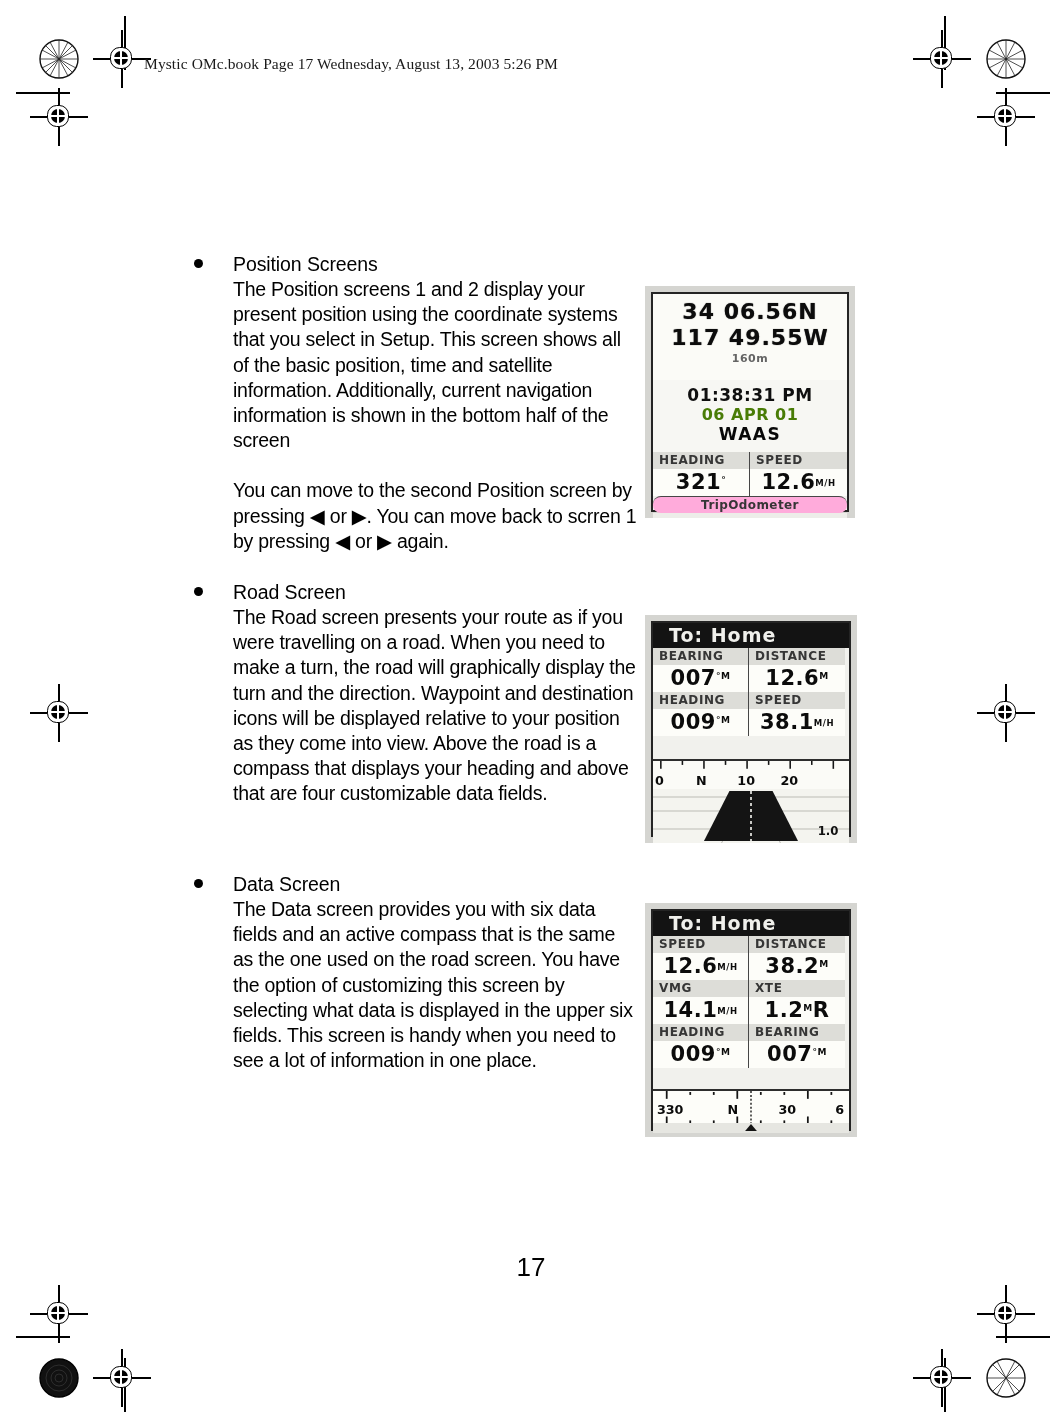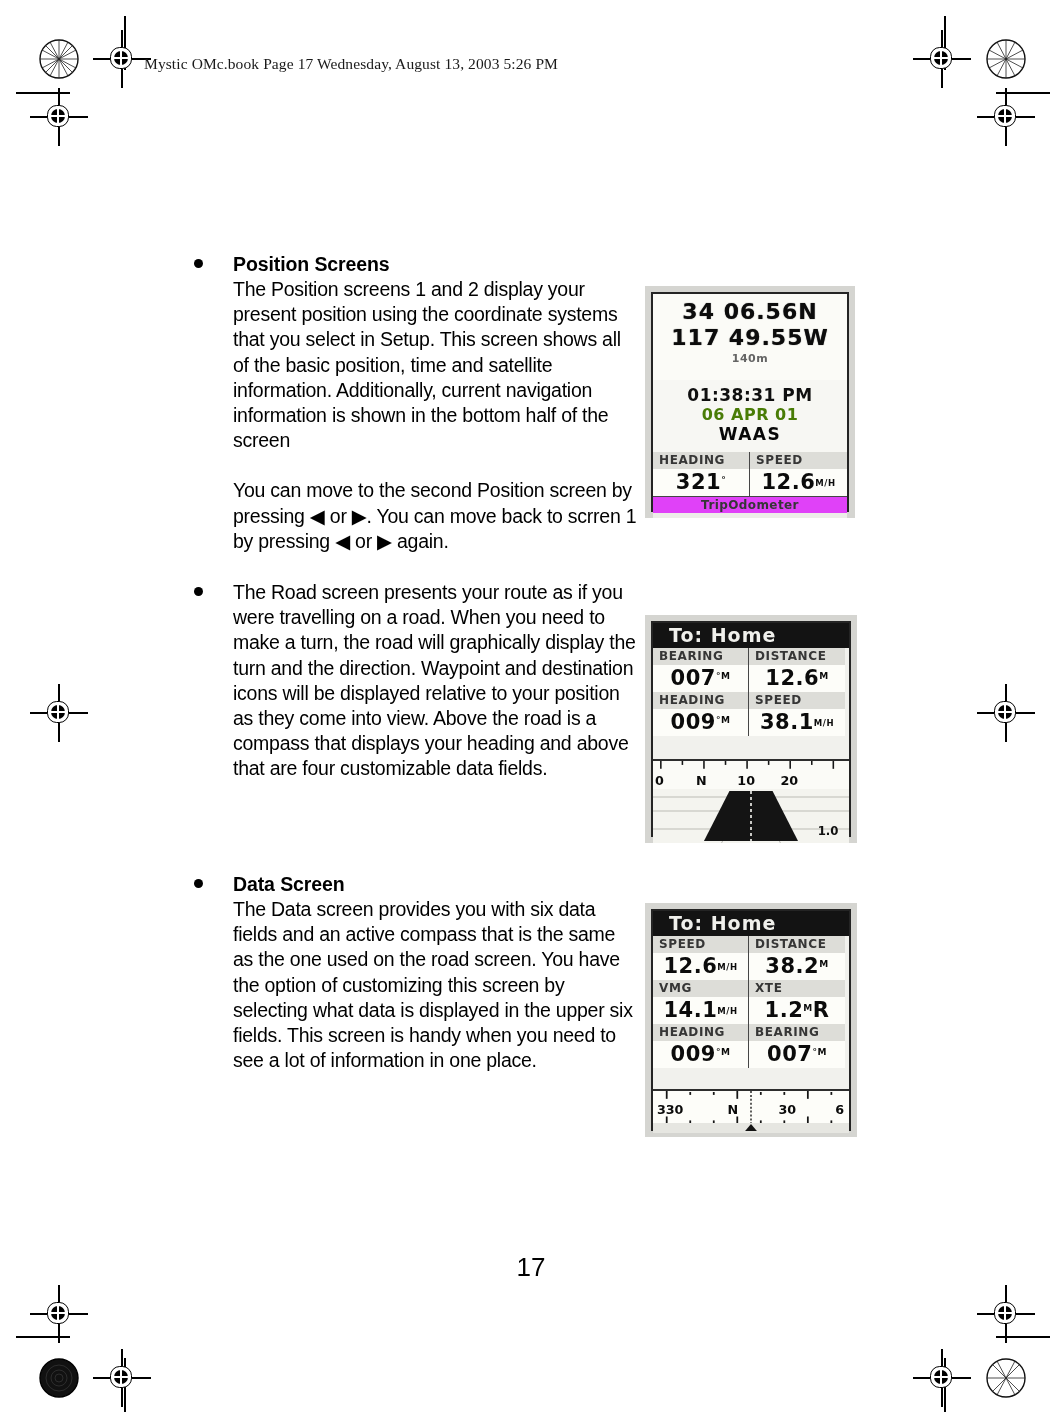--- a/index.html
+++ b/index.html
@@ -99,21 +99,21 @@
     position: absolute;
     left: 0;
     top: 7px;
     width: 9px;
     height: 9px;
     border-radius: 50%;
     background: #000;
   }
   .bullet-title {
     font-size: 19.5px;
-    font-weight: bold;
+    font-weight: normal;
     line-height: 25px;
     margin: 0 0 0 39px;
     letter-spacing: -0.1px;
   }
   .bullet-body {
     font-size: 19.5px;
     line-height: 25.2px;
     margin: 0 0 0 39px;
     letter-spacing: -0.25px;
   }
@@ -233,25 +233,26 @@
     font-size: 8.5px;
     line-height: 8.5px;
     vertical-align: 3px;
     text-align: left;
     font-weight: bold;
   }
   .trip-label {
     font-size: 12px;
     font-weight: bold;
     color: #3b3b3b;
-    background: #d946ef;
+    background: #f9a8d4;
     text-align: center;
     letter-spacing: 0.4px;
     line-height: 16px;
     border-top: 1.5px solid #4a4a4a;
+    border-radius: 8px;
   }
   .trip-value {
     font-size: 22px;
     font-weight: bold;
     color: #141414;
     background: #e5e5e1;
     text-align: center;
     line-height: 30px;
     letter-spacing: 1px;
   }
@@ -447,35 +448,36 @@
 
   <div class="bullet-block" style="left:194px; top:252px;">
     <div class="bullet-dot"></div>
     <div class="bullet-title">Position Screens</div>
     <div class="bullet-body">The Position screens 1 and 2 display your present position using the coordinate systems that you select in Setup. This screen shows all of the basic position, time and satellite information. Additionally, current navigation information is shown in the bottom half of the screen</div>
     <div class="bullet-body spaced">You can move to the second Position screen by pressing ◀ or ▶. You can move back to scrren 1 by pressing ◀ or ▶ again.</div>
   </div>
 
   <div class="bullet-block" style="left:194px; top:580px; width:448px;">
     <div class="bullet-dot"></div>
+    <div class="bullet-title">Road Screen</div>
     <div class="bullet-body">The Road screen presents your route as if you were travelling on a road. When you need to make a turn, the road will graphically display the turn and the direction. Waypoint and destination icons will be displayed relative to your position as they come into view. Above the road is a compass that displays your heading and above that are four customizable data fields.</div>
   </div>
 
   <div class="bullet-block" style="left:194px; top:872px;">
     <div class="bullet-dot"></div>
     <div class="bullet-title">Data Screen</div>
     <div class="bullet-body">The Data screen provides you with six data fields and an active compass that is the same as the one used on the road screen. You have the option of customizing this screen by selecting what data is displayed in the upper six fields. This screen is handy when you need to see a lot of information in one place.</div>
   </div>
 
   <div class="lcd" style="left:645px; top:286px; width:210px; height:232px;">
     <div class="lcd-inner">
       <div class="pos-coordbox">
         <div class="pos-coord">34  06.56N</div>
         <div class="pos-coord second">117  49.55W</div>
-        <div class="pos-alt">140m</div>
+        <div class="pos-alt">160m</div>
       </div>
       <div class="pos-timebox">
         <div class="pos-time">01:38:31 PM</div>
         <div class="pos-date">06 APR 01</div>
         <div class="pos-waas">WAAS</div>
       </div>
       <div class="field-grid">
         <div class="field-row">
           <div class="field-cell divider">
             <div class="field-label">HEADING</div>

